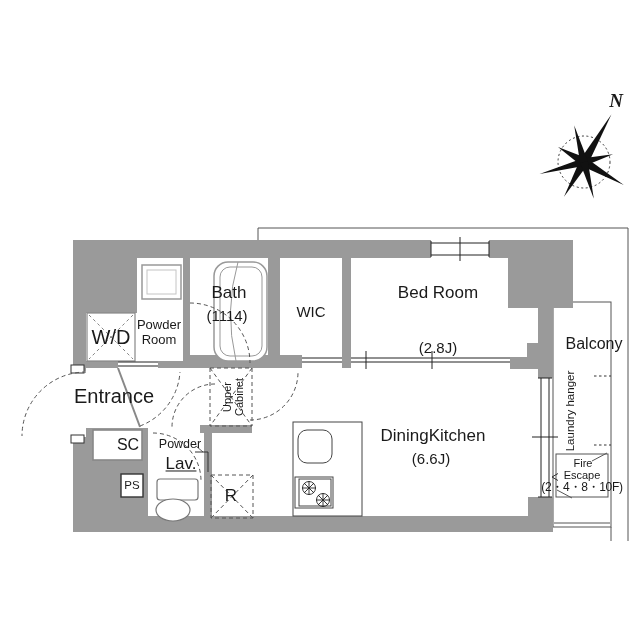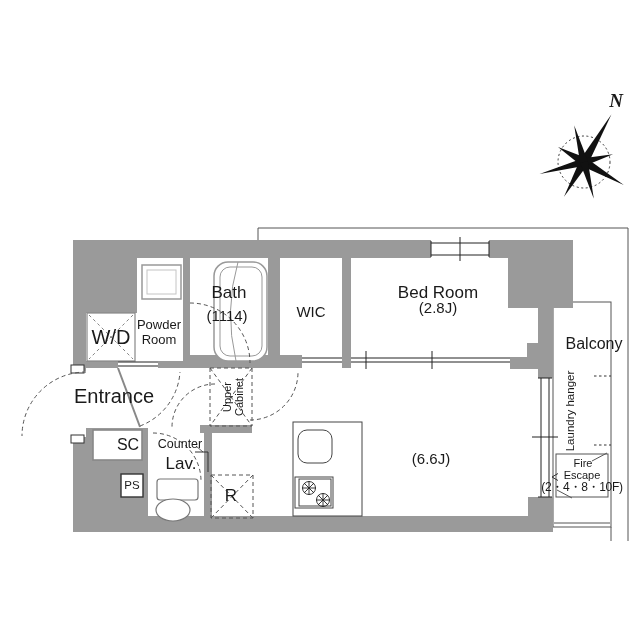--- a/index.html
+++ b/index.html
@@ -190,30 +190,31 @@
         <polygon points="546,162 584,158 584,166"></polygon>
       </g>
     </g>
   </g>
 </svg>
 
   <div class="lbl s17" style="left:229px;top:293px;text-align:center;">Bath</div>
   <div class="lbl s15" style="left:227px;top:316px;">(1114)</div>
   <div class="lbl s15" style="left:311px;top:312px;">WIC</div>
   <div class="lbl s17" style="left:438px;top:293px;">Bed Room</div>
-  <div class="lbl s15" style="left:438px;top:308px;">(2.8J)</div>
+  <div class="lbl s15" style="left:438px;top:348px;">(2.8J)</div>
+  <div class="lbl s17" style="left:433px;top:436px;">DiningKitchen</div>
   <div class="lbl s15" style="left:431px;top:459px;text-align:center;">(6.6J)</div>
   <div class="lbl s16" style="left:583px;top:344px;">Balcony</div>
   <div class="lbl s14" style="left:111px;top:337px;">W/D</div>
   <div class="lbl s13 wrap" style="left:159px;top:333px;width:56px;">Powder Room</div>
   <div class="lbl s14" style="left:114px;top:396px;text-align:center;">Entrance</div>
   <div class="lbl s16" style="left:117px;top:445px;">SC</div>
   <div class="lbl s11" style="left:132px;top:485px;">PS</div>
-  <div class="lbl s12" style="left:180px;top:444px;">Counter</div>
-  <div class="lbl s17" style="left:181px;top:464px;">Lav.</div>
+  <div class="lbl s12" style="left:180px;top:444px;">Powder</div>
+  <div class="lbl s17" style="left:181px;top:464px;text-decoration:underline;">Lav.</div>
   <div class="lbl s17" style="left:231px;top:496px;">R</div>
   <div class="lbl s10 rot wrap" style="left:233px;top:397px;width:48px;">Upper Cabinet</div>
   <div class="lbl s11 rot" style="left:570px;top:411px;">Laundry hanger</div>
   <div class="lbl s10" style="left:551px;top:463px;margin-left:32px;">Fire</div>
   <div class="lbl s10" style="left:582px;top:475px;">Escape</div>
   <div class="lbl s8" style="left:582px;top:488px;">(2・4・8・10F)</div>
   <div class="lbl north" style="left:616px;top:101px;">N</div>
 </div>
 
 </body></html>

